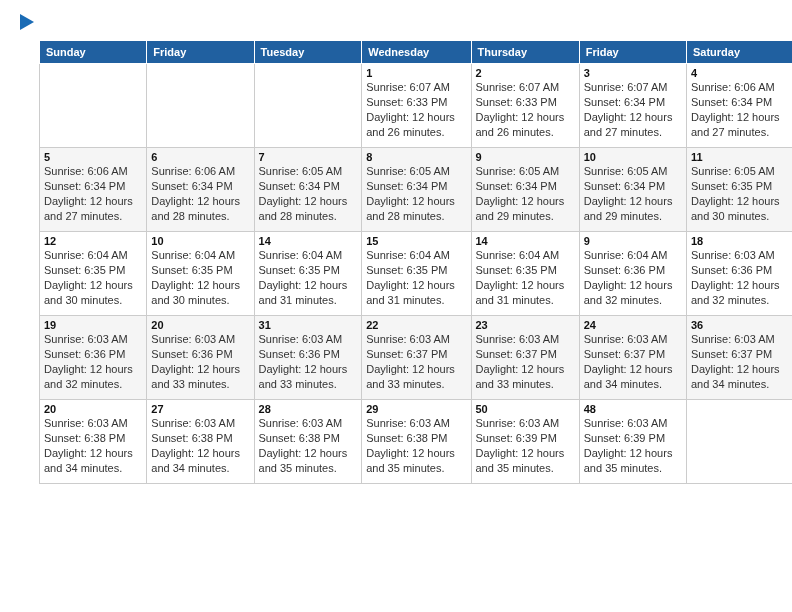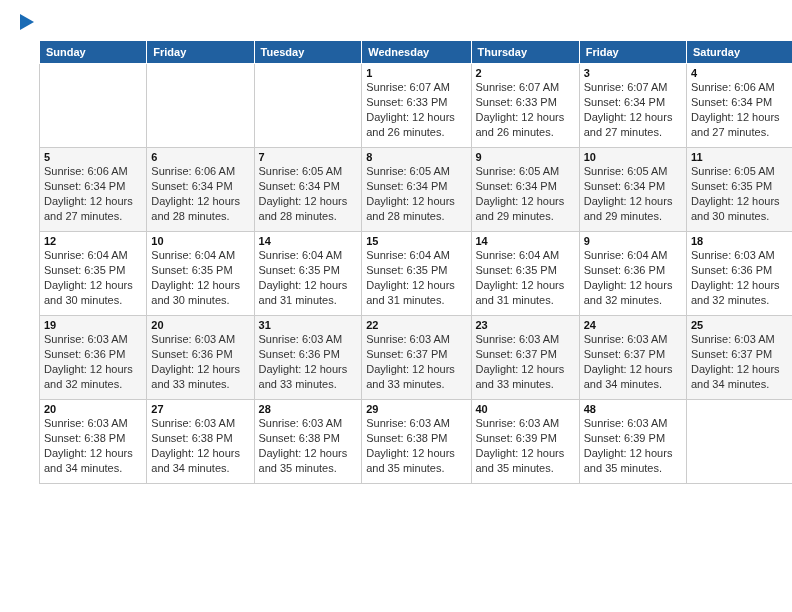--- a/index.html
+++ b/index.html
@@ -306,21 +306,21 @@
 and 33 minutes.</div>
           </td>
           <td>
             <span class="day-num">24</span>
             <div class="day-info" style="white-space: pre-line;">Sunrise: 6:03 AM
 Sunset: 6:37 PM
 Daylight: 12 hours
 and 34 minutes.</div>
           </td>
           <td>
-            <span class="day-num">25</span>
+            <span class="day-num">36</span>
             <div class="day-info" style="white-space: pre-line;">Sunrise: 6:03 AM
 Sunset: 6:37 PM
 Daylight: 12 hours
 and 34 minutes.</div>
           </td>
         </tr>
         <tr>
           <td>
             <span class="day-num">20</span>
             <div class="day-info" style="white-space: pre-line;">Sunrise: 6:03 AM
@@ -343,21 +343,21 @@
 and 35 minutes.</div>
           </td>
           <td>
             <span class="day-num">29</span>
             <div class="day-info" style="white-space: pre-line;">Sunrise: 6:03 AM
 Sunset: 6:38 PM
 Daylight: 12 hours
 and 35 minutes.</div>
           </td>
           <td>
-            <span class="day-num">40</span>
+            <span class="day-num">50</span>
             <div class="day-info" style="white-space: pre-line;">Sunrise: 6:03 AM
 Sunset: 6:39 PM
 Daylight: 12 hours
 and 35 minutes.</div>
           </td>
           <td>
             <span class="day-num">48</span>
             <div class="day-info" style="white-space: pre-line;">Sunrise: 6:03 AM
 Sunset: 6:39 PM
 Daylight: 12 hours

